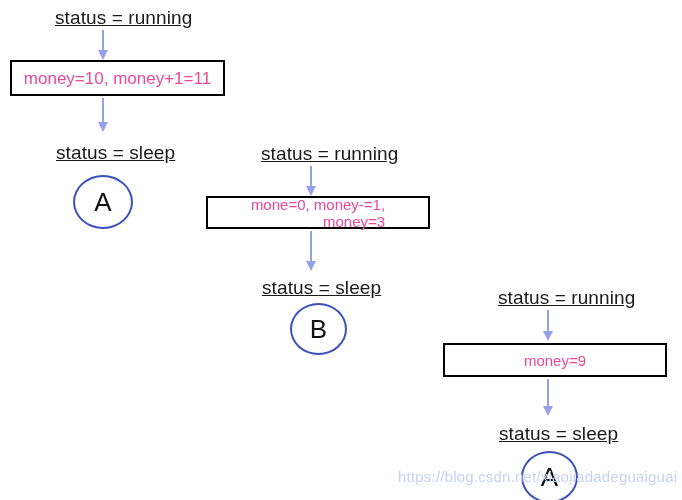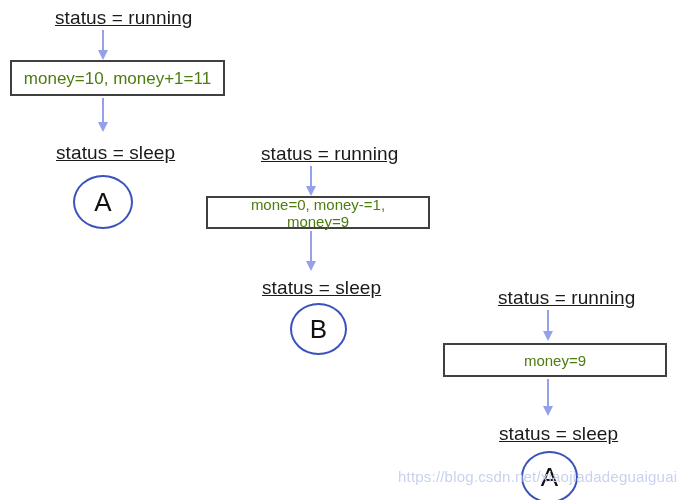--- a/index.html
+++ b/index.html
@@ -18,29 +18,29 @@
     color:#1a1a1a;
     white-space:nowrap;
     letter-spacing:0.1px;
     text-decoration:underline;
   }
 
   
   .box{
     position:absolute;
     box-sizing:border-box;
-    border:2px solid #404040;
+    border:2px solid #000000;
     background:#ffffff;
     display:flex;
     align-items:center;
     justify-content:center;
-    text-align:center;
+    text-align:right;
     font-size:15px;
     line-height:17px;
-    color:#4d7c0f;
+    color:#ec4899;
     white-space:pre-line;
   }
   .box.b1{font-size:17px;}
 
   
   .circle{
     position:absolute;
     box-sizing:border-box;
     border:2px solid #3a52bb;
     border-radius:50%;
@@ -104,21 +104,21 @@
   <div class="circle" style="left:73px;top:175px;width:60px;height:54px;">A</div>
 
   <div class="label" style="left:261px;top:143px;">status = running</div>
 
   <div class="arrow" style="left:304px;top:166px;width:14px;height:30px;">
     <div class="shaft"></div>
     <div class="head"></div>
   </div>
 
   <div class="box" style="left:206px;top:196px;width:224px;height:33px;">mone=0, money-=1,
-money=9</div>
+money=3</div>
 
   <div class="arrow" style="left:304px;top:231px;width:14px;height:40px;">
     <div class="shaft"></div>
     <div class="head"></div>
   </div>
 
   <div class="label" style="left:262px;top:277px;">status = sleep</div>
 
   <div class="circle" style="left:290px;top:303px;width:57px;height:52px;">B</div>
 

